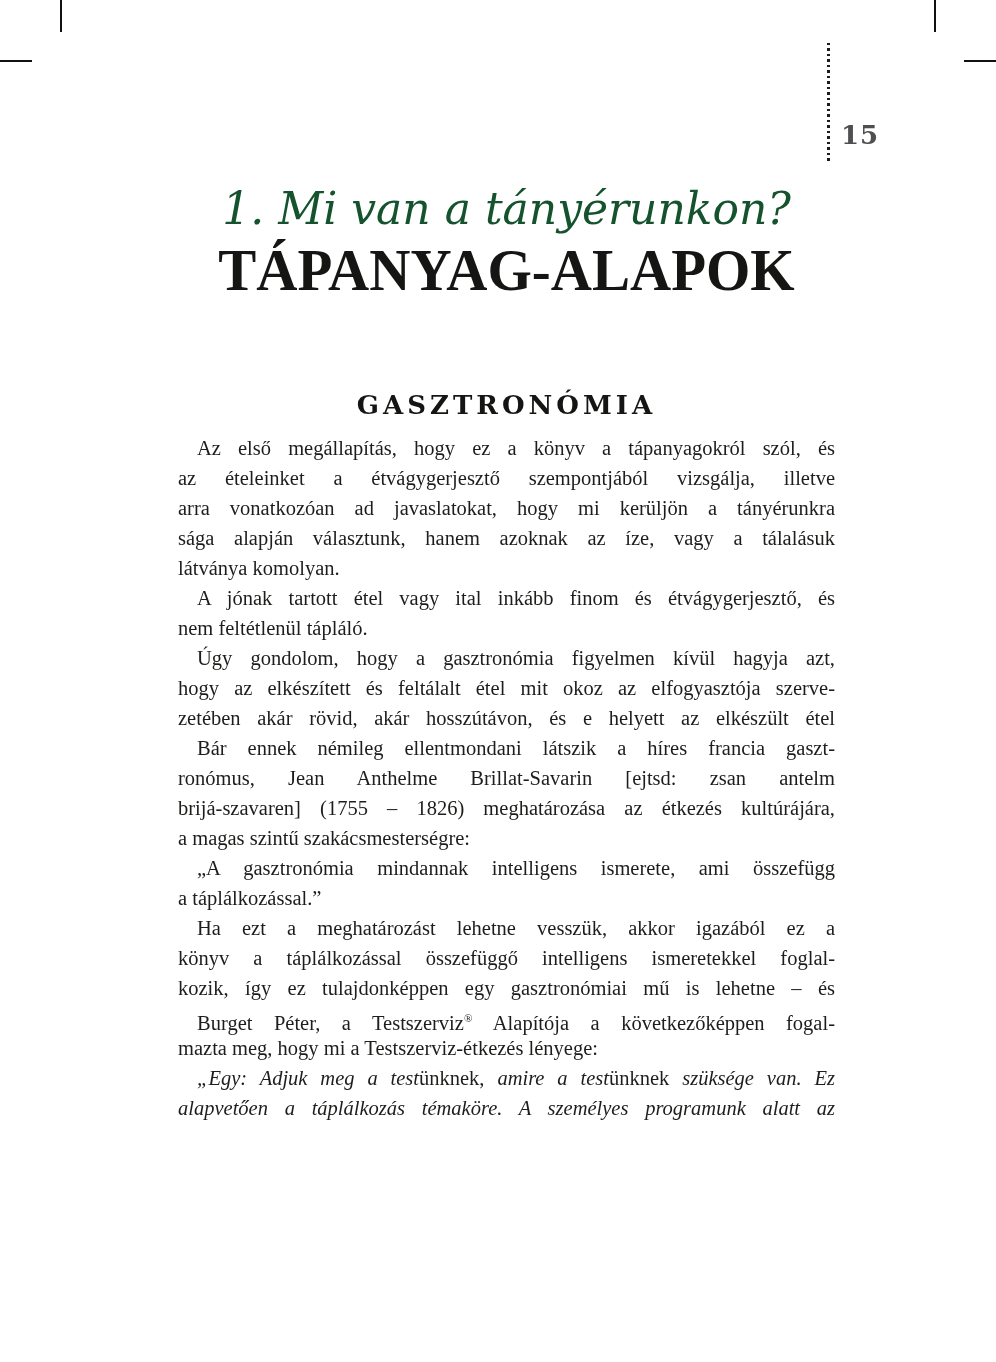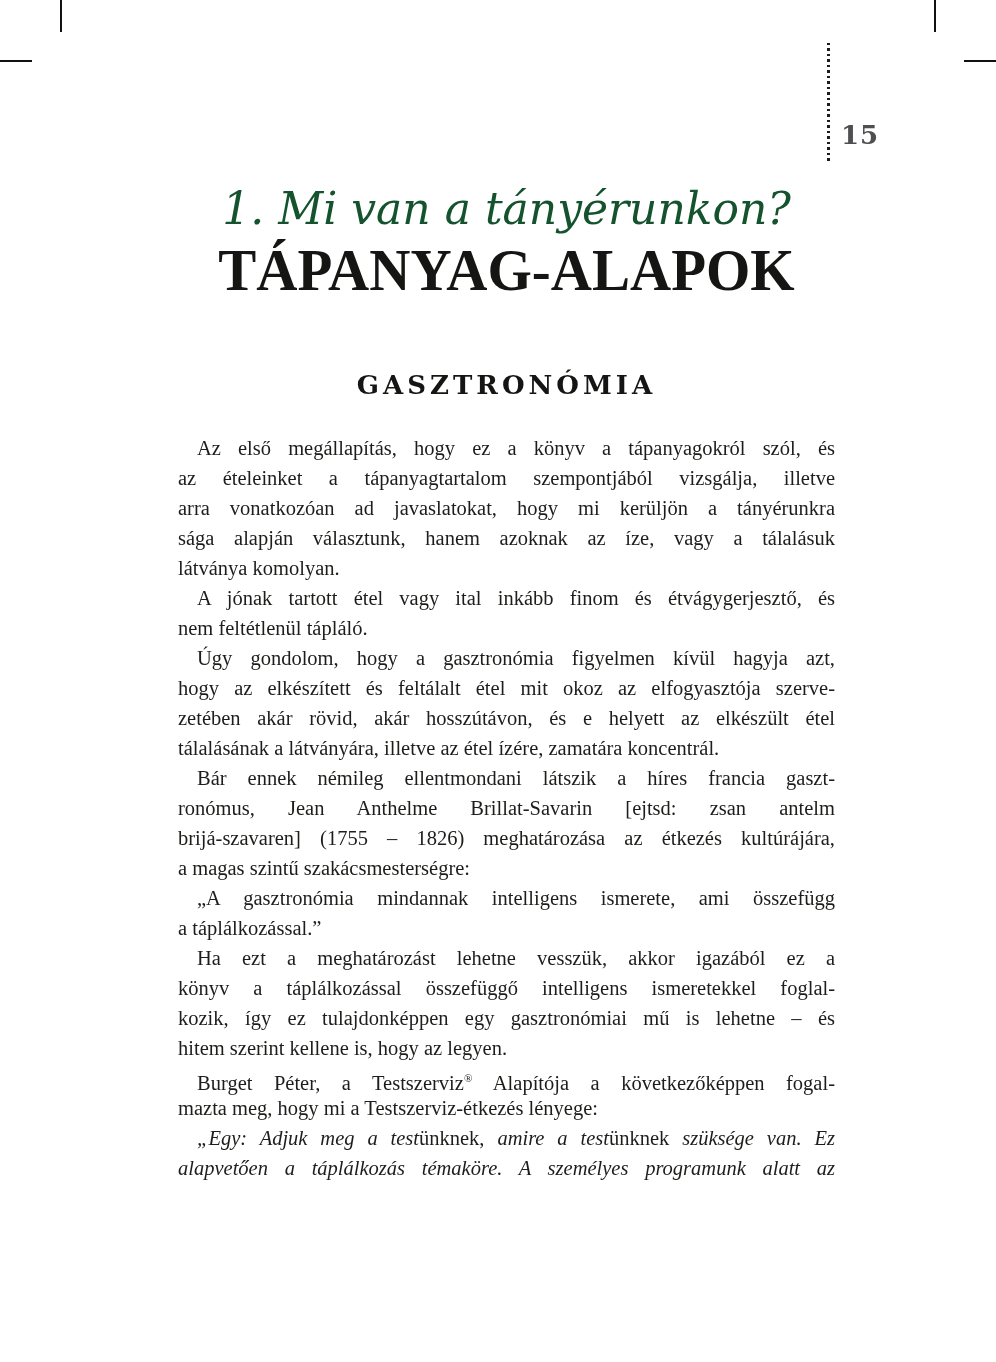--- a/index.html
+++ b/index.html
@@ -63,21 +63,21 @@
     font-weight: bold;
     font-size: 57px;
     line-height: 70px;
     letter-spacing: 0px;
     color: #151513;
     transform: scaleY(1.04);
     transform-origin: center top;
   }
   .section-heading {
     position: absolute;
-    left: 178px; top: 368px; width: 657px;
+    left: 178px; top: 388px; width: 657px;
     margin: 0;
     text-align: center;
     font-family: "DejaVu Serif", serif;
     font-weight: bold;
     font-size: 26px;
     line-height: 34px;
     letter-spacing: 4px;
     color: #151513;
   }
   
@@ -117,39 +117,37 @@
 
   <div class="folio-rule"></div>
   <div class="folio-number">15</div>
 
   <h1 class="chapter-subtitle">1. Mi van a tányérunkon?</h1>
   <h2 class="chapter-title">TÁPANYAG-ALAPOK</h2>
   <h3 class="section-heading">GASZTRONÓMIA</h3>
 
   <div class="body-text">
       <div class="line indent"><span class="seg-n">Az első megállapítás, hogy ez a könyv a tápanyagokról szól, és</span></div>
-      <div class="line"><span class="seg-n">az ételeinket a tápanyagtartalom szempontjából vizsgálja, illetve</span></div>
+      <div class="line"><span class="seg-n">az ételeinket a étvágygerjesztő szempontjából vizsgálja, illetve</span></div>
       <div class="line"><span class="seg-n">arra vonatkozóan ad javaslatokat, hogy mi kerüljön a tányérunkra</span></div>
       <div class="line"><span class="seg-n">sága alapján választunk, hanem azoknak az íze, vagy a tálalásuk</span></div>
       <div class="line last"><span class="seg-n">látványa komolyan.</span></div>
       <div class="line indent"><span class="seg-n">A jónak tartott étel vagy ital inkább finom és étvágygerjesztő, és</span></div>
       <div class="line last"><span class="seg-n">nem feltétlenül tápláló.</span></div>
       <div class="line indent"><span class="seg-n">Úgy gondolom, hogy a gasztronómia figyelmen kívül hagyja azt,</span></div>
       <div class="line"><span class="seg-n">hogy az elkészített és feltálalt étel mit okoz az elfogyasztója szerve-</span></div>
       <div class="line"><span class="seg-n">zetében akár rövid, akár hosszútávon, és e helyett az elkészült étel</span></div>
-      <div class="line last"><span class="seg-n">tálalásának a látványára, illetve az étel ízére, zamatára koncentrál.</span></div>
       <div class="line indent"><span class="seg-n">Bár ennek némileg ellentmondani látszik a híres francia gaszt-</span></div>
       <div class="line"><span class="seg-n">ronómus, Jean Anthelme Brillat-Savarin [ejtsd: zsan antelm</span></div>
       <div class="line"><span class="seg-n">brijá-szavaren] (1755 – 1826) meghatározása az étkezés kultúrájára,</span></div>
       <div class="line last"><span class="seg-n">a magas szintű szakácsmesterségre:</span></div>
       <div class="line indent"><span class="seg-n">„A gasztronómia mindannak intelligens ismerete, ami összefügg</span></div>
       <div class="line last"><span class="seg-n">a táplálkozással.”</span></div>
       <div class="line indent"><span class="seg-n">Ha ezt a meghatározást lehetne vesszük, akkor igazából ez a</span></div>
       <div class="line"><span class="seg-n">könyv a táplálkozással összefüggő intelligens ismeretekkel foglal-</span></div>
       <div class="line"><span class="seg-n">kozik, így ez tulajdonképpen egy gasztronómiai mű is lehetne – és</span></div>
-      <div class="line last"><span class="seg-n">hitem szerint kellene is, hogy az legyen.</span></div>
       <div class="line indent"><span class="seg-n">Burget Péter, a Testszerviz</span><span class="seg-sup">®</span><span class="seg-n"> Alapítója a következőképpen fogal-</span></div>
       <div class="line last"><span class="seg-n">mazta meg, hogy mi a Testszerviz-étkezés lényege:</span></div>
       <div class="line indent italic"><span class="seg-i">„Egy: Adjuk meg a test</span><span class="seg-r">ünknek,</span><span class="seg-i"> amire a test</span><span class="seg-r">ünknek</span><span class="seg-i"> szüksége van. Ez</span></div>
       <div class="line italic"><span class="seg-n">alapvetően a táplálkozás témaköre. A személyes programunk alatt az</span></div>
     </div>
 
 </div>
 
 </body></html>

